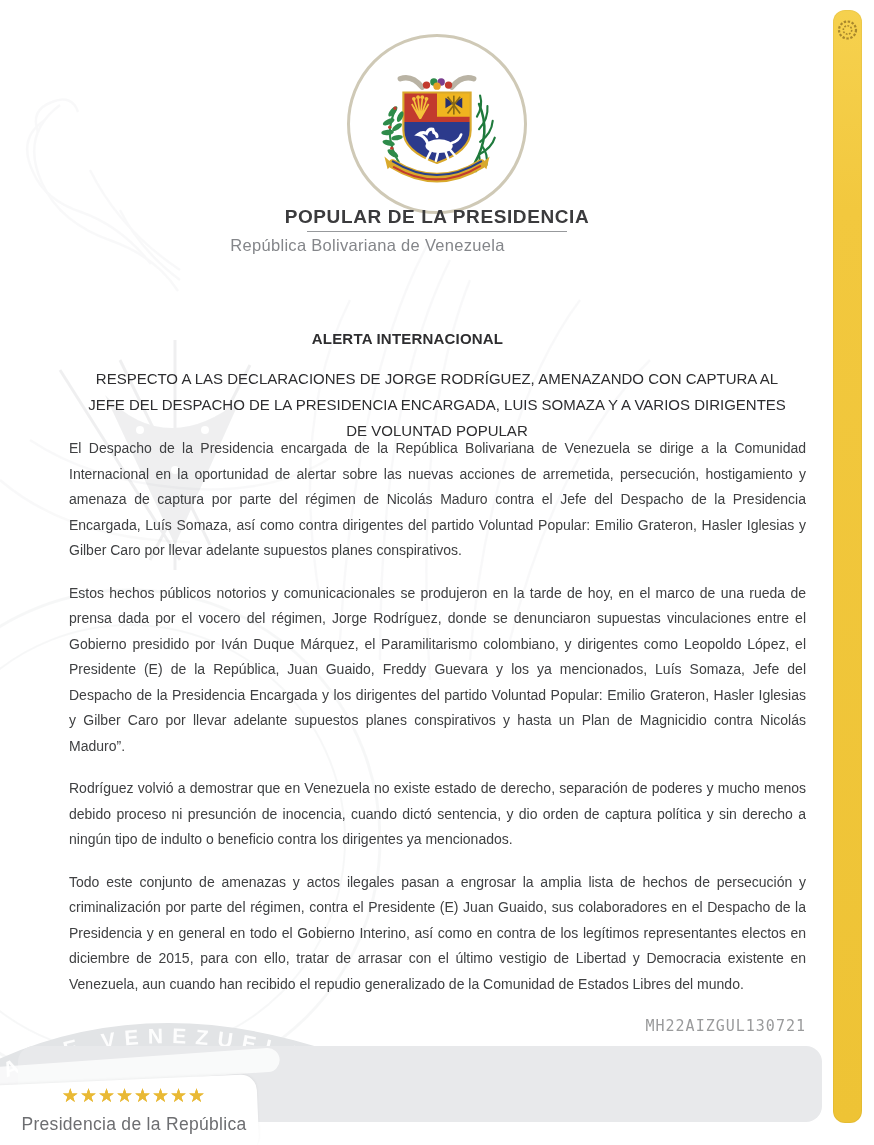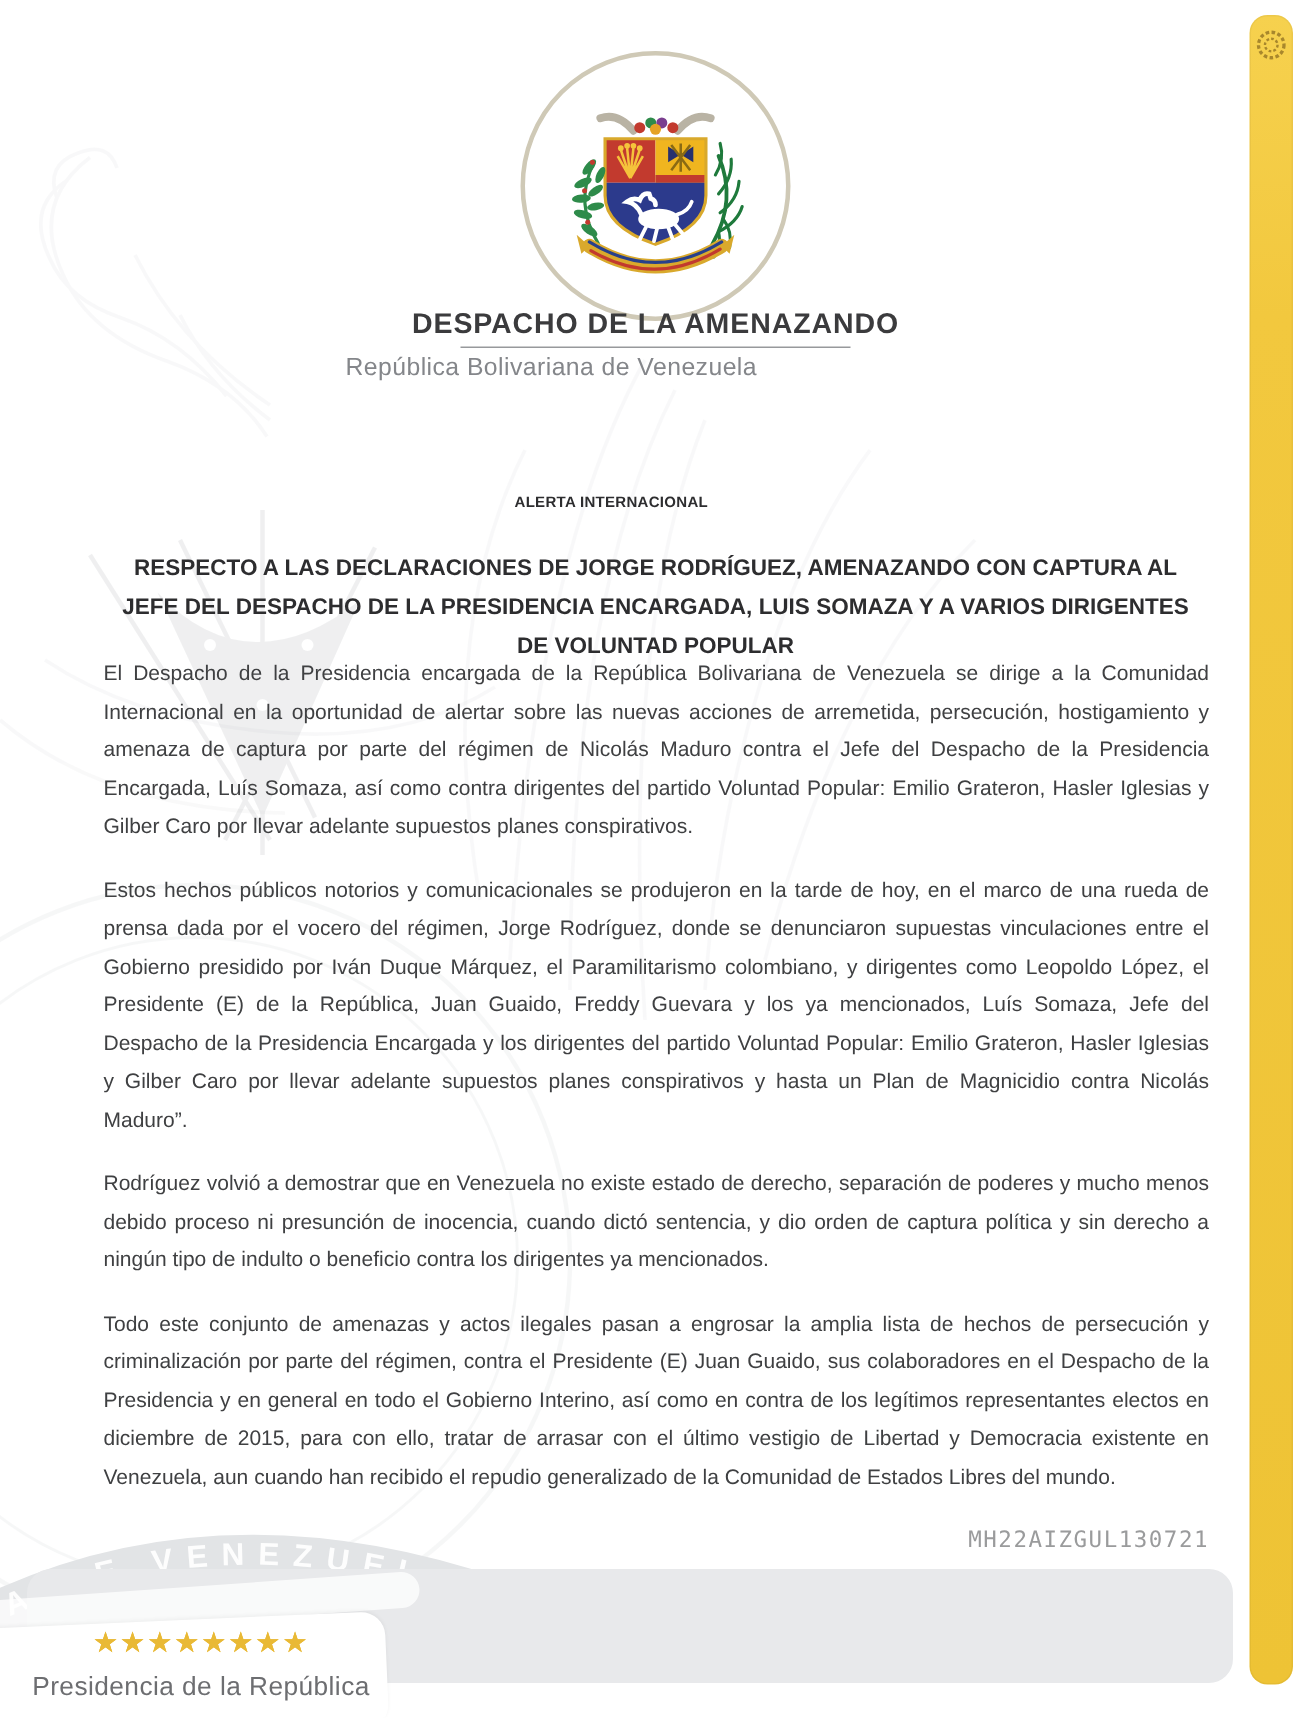--- a/index.html
+++ b/index.html
@@ -52,25 +52,25 @@
     border-top:1.5px solid #97999c;
   }
   .org-subtitle{
     position:absolute;top:236px;left:0;width:735px;text-align:center;
     font-size:16.5px;color:var(--subtitle_text);letter-spacing:.3px;
   }
 
   
   .alert-title{
     position:absolute;top:330px;left:0;width:815px;text-align:center;
-    font-size:10px;font-weight:700;color:var(--heading_text);letter-spacing:.2px;
+    font-size:15px;font-weight:700;color:var(--heading_text);letter-spacing:.2px;
   }
   .subject-title{
     position:absolute;top:366px;left:77px;width:720px;text-align:center;
-    font-size:15px;font-weight:700;line-height:26px;color:var(--heading_text);
+    font-size:15px;font-weight:400;line-height:26px;color:var(--heading_text);
   }
   .doc-body{
     position:absolute;top:436px;left:69px;width:737px;
     font-size:14px;line-height:25.5px;color:var(--body_text);
   }
   .doc-body p{text-align:justify;margin-bottom:17px;}
   .ref-code{
     text-align:right;margin-top:1px;
     font-family:"DejaVu Sans Mono","Liberation Mono",monospace;
     font-size:15px;color:var(--code_text);letter-spacing:1px;
@@ -226,21 +226,21 @@
     <g fill="none" stroke-linecap="round">
       <path d="M18 97 q42 26 84 0" stroke="var(--ribbon_gold)" stroke-width="9"></path>
       <path d="M18 94.5 q42 26 84 0" stroke="#27408b" stroke-width="2"></path>
       <path d="M19 100 q41 24 82 -1" stroke="#C23A2E" stroke-width="2"></path>
       <path d="M18 97 l-8 -7 3 12 z" fill="var(--ribbon_gold)" stroke="none"></path>
       <path d="M102 97 l8 -7 -3 12 z" fill="var(--ribbon_gold)" stroke="none"></path>
     </g>
   </svg>
 </div>
 
-<div class="org-title">DESPACHO DE LA AMENAZANDO</div>
+<div class="org-title">POPULAR DE LA PRESIDENCIA</div>
 <div class="title-rule"></div>
 <div class="org-subtitle">República Bolivariana de Venezuela</div>
 
 <div class="alert-title">ALERTA INTERNACIONAL</div>
 <div class="subject-title">RESPECTO A LAS DECLARACIONES DE JORGE RODRÍGUEZ, AMENAZANDO CON CAPTURA AL JEFE DEL DESPACHO DE LA PRESIDENCIA ENCARGADA, LUIS SOMAZA Y A VARIOS DIRIGENTES DE VOLUNTAD POPULAR</div>
 
 <div class="doc-body">
   <p>El Despacho de la Presidencia encargada de la República Bolivariana de Venezuela se dirige a la Comunidad Internacional en la oportunidad de alertar sobre las nuevas acciones de arremetida, persecución, hostigamiento y amenaza de captura por parte del régimen de Nicolás Maduro contra el Jefe del Despacho de la Presidencia Encargada, Luís Somaza, así como contra dirigentes del partido Voluntad Popular: Emilio Grateron, Hasler Iglesias y Gilber Caro por llevar adelante supuestos planes conspirativos.</p>
   <p>Estos hechos públicos notorios y comunicacionales se produjeron en la tarde de hoy, en el marco de una rueda de prensa dada por el vocero del régimen, Jorge Rodríguez, donde se denunciaron supuestas vinculaciones entre el Gobierno presidido por Iván Duque Márquez, el Paramilitarismo colombiano, y dirigentes como Leopoldo López, el Presidente (E) de la República, Juan Guaido, Freddy Guevara y los ya mencionados, Luís Somaza, Jefe del Despacho de la Presidencia Encargada y los dirigentes del partido Voluntad Popular: Emilio Grateron, Hasler Iglesias y Gilber Caro por llevar adelante supuestos planes conspirativos y hasta un Plan de Magnicidio contra Nicolás Maduro”.</p>
   <p>Rodríguez volvió a demostrar que en Venezuela no existe estado de derecho, separación de poderes y mucho menos debido proceso ni presunción de inocencia, cuando dictó sentencia, y dio orden de captura política y sin derecho a ningún tipo de indulto o beneficio contra los dirigentes ya mencionados.</p>

